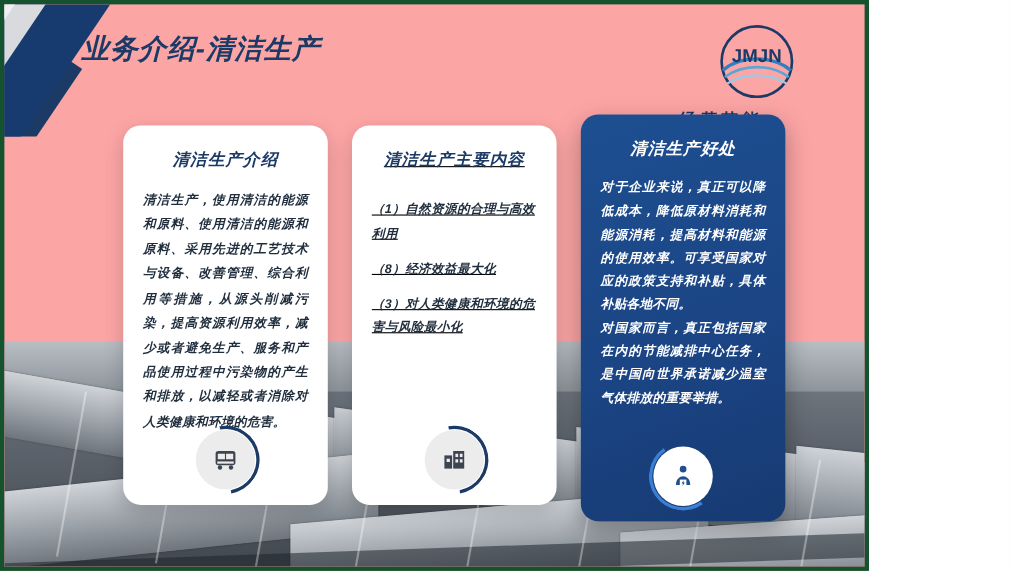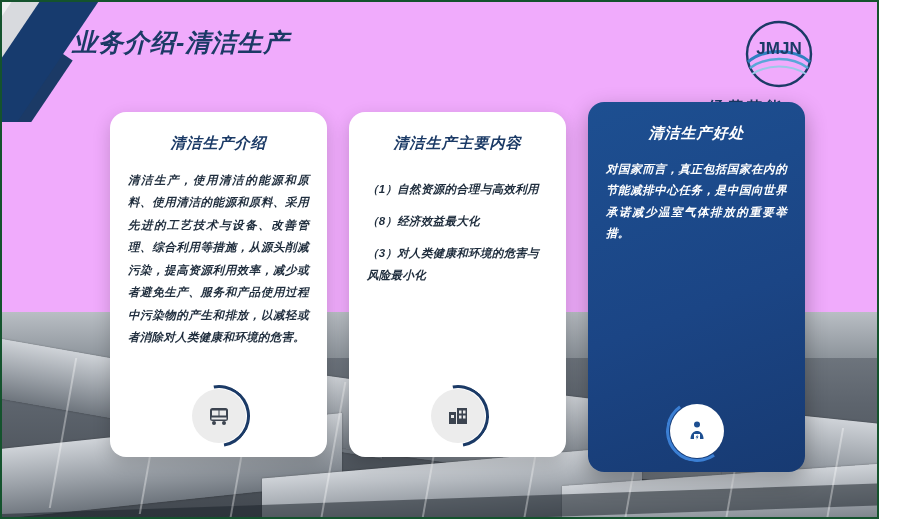--- a/index.html
+++ b/index.html
@@ -5,26 +5,26 @@
   html, body {
     margin: 0;
     padding: 0;
     background: #ffffff;
   }
   body {
     font-family: "Liberation Sans", sans-serif;
   }
   .slide {
     position: relative;
-    width: 879px;
+    width: 790px;
     height: 519px;
     overflow: hidden;
-    background: #f0abfc;
+    background: #fca5a5;
     box-sizing: border-box;
-    border: 2px solid #14532d;
+    border: 4px solid #14532d;
   }
 
   
   .corner-wrap {
     position: absolute;
     top: 0; left: 0;
     width: 330px; height: 120px;
     overflow: hidden;
     pointer-events: none;
   }
@@ -137,21 +137,21 @@
   .card {
     position: relative;
     width: 222px;
     border-radius: 16px;
     background: #ffffff;
     box-shadow: 0 6px 18px rgba(0,0,0,0.18);
     padding: 22px 18px 0 18px;
     box-sizing: border-box;
   }
   .card.tall-1 { height: 345px; margin-top: 10px; }
-  .card.tall-2 { height: 345px; margin-top: 10px; }
+  .card.tall-2 { height: 345px; margin-top: 10px; text-decoration: underline; }
   .card.accent {
     height: 370px;
     margin-top: 0;
     background: linear-gradient(160deg,#1d4f91 0%, #1b4585 55%, #173a72 100%);
     box-shadow: 0 8px 22px rgba(0,0,0,0.30);
   }
   .card-title {
     text-align: center;
     font-size: 15px;
     font-weight: bold;
@@ -311,20 +311,21 @@
             <rect x="18" y="12.5" width="2.5" height="3" fill="#ececec"></rect>
             <rect x="6" y="12" width="3" height="3" fill="#ececec"></rect>
           </svg>
         </span>
       </div>
     </div>
 
     <div class="card accent">
       <div class="card-title">清洁生产好处</div>
       <div class="card-body">
+        <p class="para">对于企业来说，真正可以降低成本，降低原材料消耗和能源消耗，提高材料和能源的使用效率。可享受国家对应的政策支持和补贴，具体补贴各地不同。</p>
         <p class="para">对国家而言，真正包括国家在内的节能减排中心任务，是中国向世界承诺减少温室气体排放的重要举措。</p>
       </div>
       <div class="badge on-accent">
         <div class="ring"></div>
         <span>
           <svg width="26" height="26" viewBox="0 0 26 26" aria-hidden="true">
             <circle cx="13" cy="6.5" r="3" fill="#1d4f91"></circle>
             <path d="M6.5 21 C6.5 15.5, 10 13, 13 13 C16 13, 19.5 15.5, 19.5 21 Z" fill="#1d4f91"></path>
             <rect x="10" y="16" width="6" height="6" fill="#ffffff"></rect>
             <path d="M13.6 16.6 L11.6 19.6 L13 19.6 L12.5 21.8 L14.6 18.6 L13.2 18.6 Z" fill="#1d4f91"></path>

